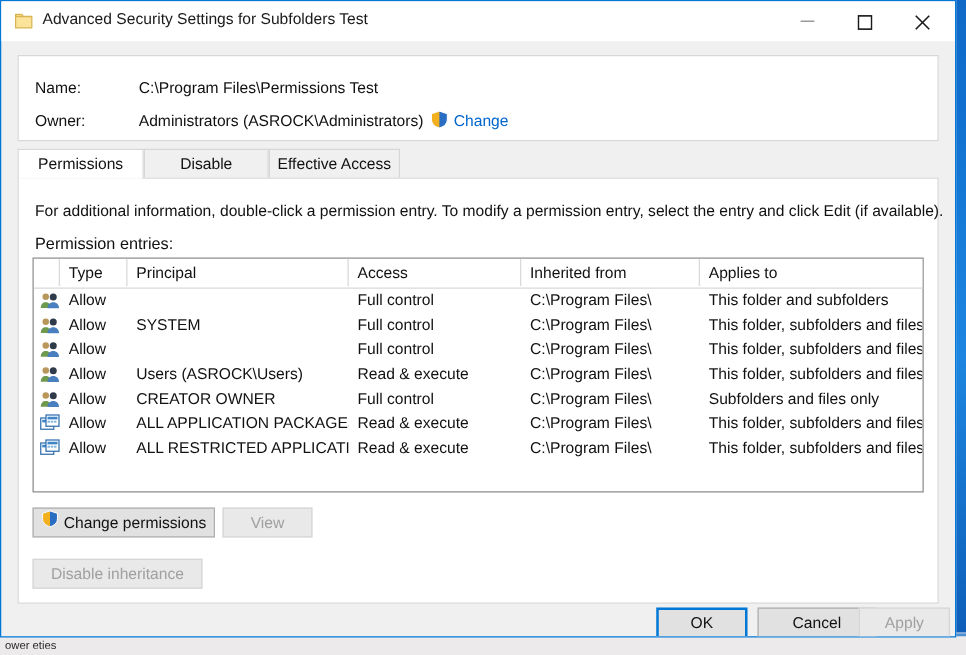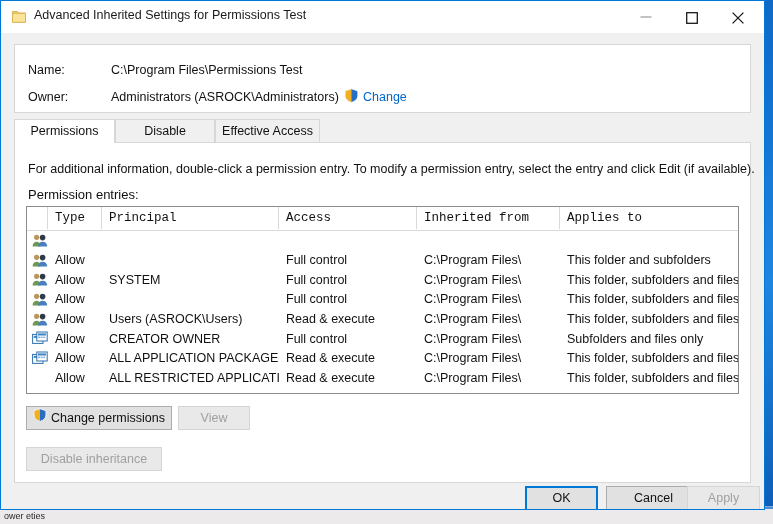--- a/index.html
+++ b/index.html
@@ -223,42 +223,40 @@
     height: 22px;
     line-height: 22px;
     font-size: 12.5px;
     color: #111;
     padding-left: 7px;
     box-sizing: border-box;
     border-right: 1px solid #d9d9d9;
     overflow: hidden;
     white-space: nowrap;
     cursor: default;
-    font-family: Liberation Mono, monospace;
   }
   #rows {
     position: relative;
   }
   .row {
     position: relative;
     height: 19.7px;
     cursor: default;
   }
   .cell {
     position: absolute;
     top: 0;
     height: 19.7px;
     line-height: 19.7px;
     font-size: 12.5px;
     color: #111;
     padding-left: 7px;
     box-sizing: border-box;
     white-space: nowrap;
     overflow: hidden;
-    margin-top: 20px;
   }
   .rowicon {
     position: absolute;
     left: 5px;
     top: 2px;
     width: 16px;
     height: 16px;
   }
 
   
@@ -348,21 +346,21 @@
 
 <div id="dialog">
 
   <div id="titlebar">
     <span id="title-icon">
       <svg width="14" height="13" viewBox="0 0 14 13">
         <path d="M0.5 1.5 h5 l1.2 1.6 h6.8 v9 h-13 z" fill="#f7d57a" stroke="#d9b455" stroke-width="1"></path>
         <path d="M0.5 3.3 h13 v9 h-13 z" fill="#fbe39a" stroke="#d9b455" stroke-width="1"></path>
       </svg>
     </span>
-    <div id="title-text">Advanced Inherited Settings for Permissions Test</div>
+    <div id="title-text">Advanced Security Settings for Subfolders Test</div>
 
     <div class="winbtn" id="btn-min">
       <svg width="12" height="10" viewBox="0 0 12 10">
           <line x1="0.5" y1="5" x2="11.5" y2="5" stroke="#999" stroke-width="1.2"></line>
         </svg>
     </div>
     <div class="winbtn" id="btn-max">
       <svg width="12" height="12" viewBox="0 0 12 12">
           <rect x="0.7" y="0.7" width="10.6" height="10.6" fill="none" stroke="#1a1a1a" stroke-width="1.3"></rect>
         </svg>

